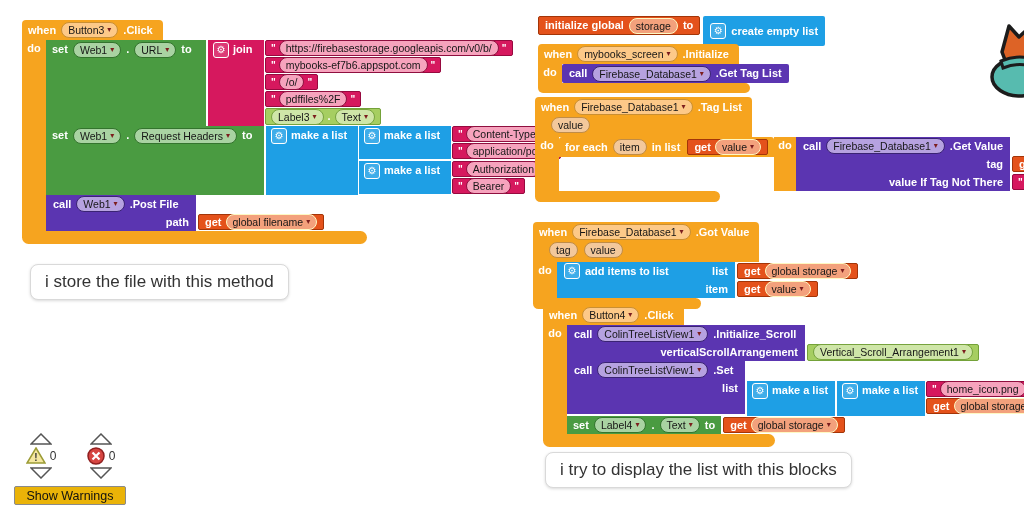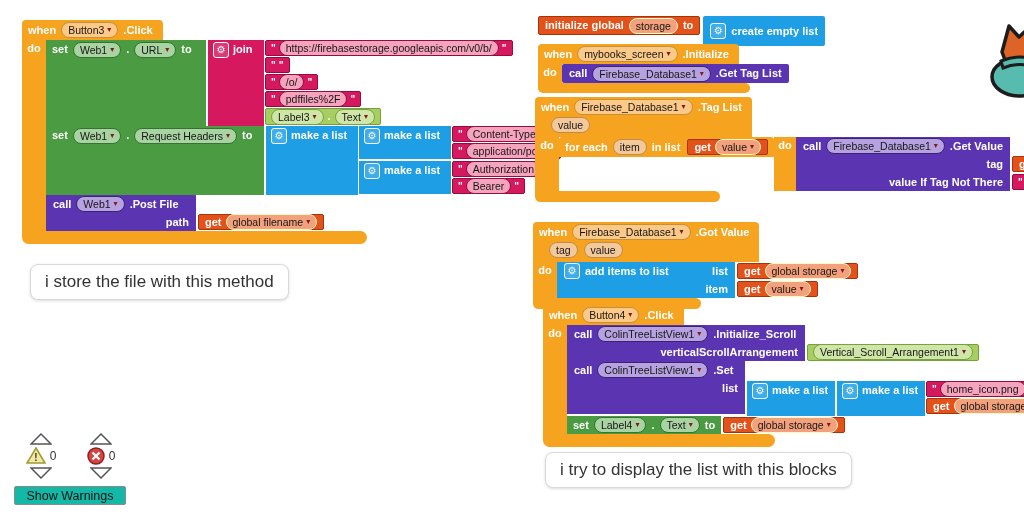--- a/index.html
+++ b/index.html
@@ -48,21 +48,21 @@
   .compb{background:var(--component_green);border:1px solid #74a239;height:17px;box-sizing:border-box;display:inline-flex;align-items:center;gap:4px;padding:0 5px;border-radius:2px}
   .forblk{display:flex;flex-direction:row;align-items:flex-start}
   .for-head{background:var(--event_orange);display:flex;align-items:center;gap:5px;padding:0 6px;height:20px;border-radius:3px 3px 0 0}
   .for-body{display:flex}
   .for-do{flex:0 0 22px;background:var(--event_orange);display:flex;justify-content:center;align-items:flex-start;padding-top:1px}
   .for-foot{background:var(--event_orange);height:10px;border-radius:0 6px 6px 6px}
   .sp{flex:1}
   .caption{position:absolute;background:#fff;border:1px solid #d9d9d9;border-radius:8px;box-shadow:0 1px 3px rgba(0,0,0,.15);padding:7px 14px;font-size:17px;color:#333;white-space:nowrap}
   .wcol{position:absolute;width:46px;display:flex;flex-direction:column;align-items:center;gap:2px}
   .wrow{display:flex;align-items:center;gap:4px;font-size:12px;color:#333}
-  .showw{position:absolute;left:14px;top:486px;width:110px;height:17px;background:#14b8a6;border:1px solid #8a8a8a;font-size:12.5px;color:#111;display:flex;align-items:center;justify-content:center;border-radius:2px}
+  .showw{position:absolute;left:14px;top:486px;width:110px;height:17px;background:#eab308;border:1px solid #8a8a8a;font-size:12.5px;color:#111;display:flex;align-items:center;justify-content:center;border-radius:2px}
   .mascot{position:absolute;left:988px;top:22px;width:36px;height:76px;overflow:hidden}
 </style>
 </head>
 <body style="background: rgb(255, 255, 255);">
 
 <div class="ev" style="left:22px;top:20px">
   <div class="ev-head">
     <div class="hr">
       <span class="kw">when</span>
       <span class="chip dd c-or">
@@ -97,20 +97,23 @@
           <div class="vcol" style="margin-left:1px">
             <span class="txt">
                 <span class="q">"</span>
                 <span class="chip c-pk">
                   <span>https://firebasestorage.googleapis.com/v0/b/</span>
                 </span>
                 <span class="q">"</span>
               </span>
             <span class="txt">
                 <span class="q">"</span>
+                <span class="chip c-pk">
+                  <span>mybooks-ef7b6.appspot.com</span>
+                </span>
                 <span class="q">"</span>
               </span>
             <span class="txt">
                 <span class="q">"</span>
                 <span class="chip c-pk">
                   <span>/o/</span>
                 </span>
                 <span class="q">"</span>
               </span>
             <span class="txt">

